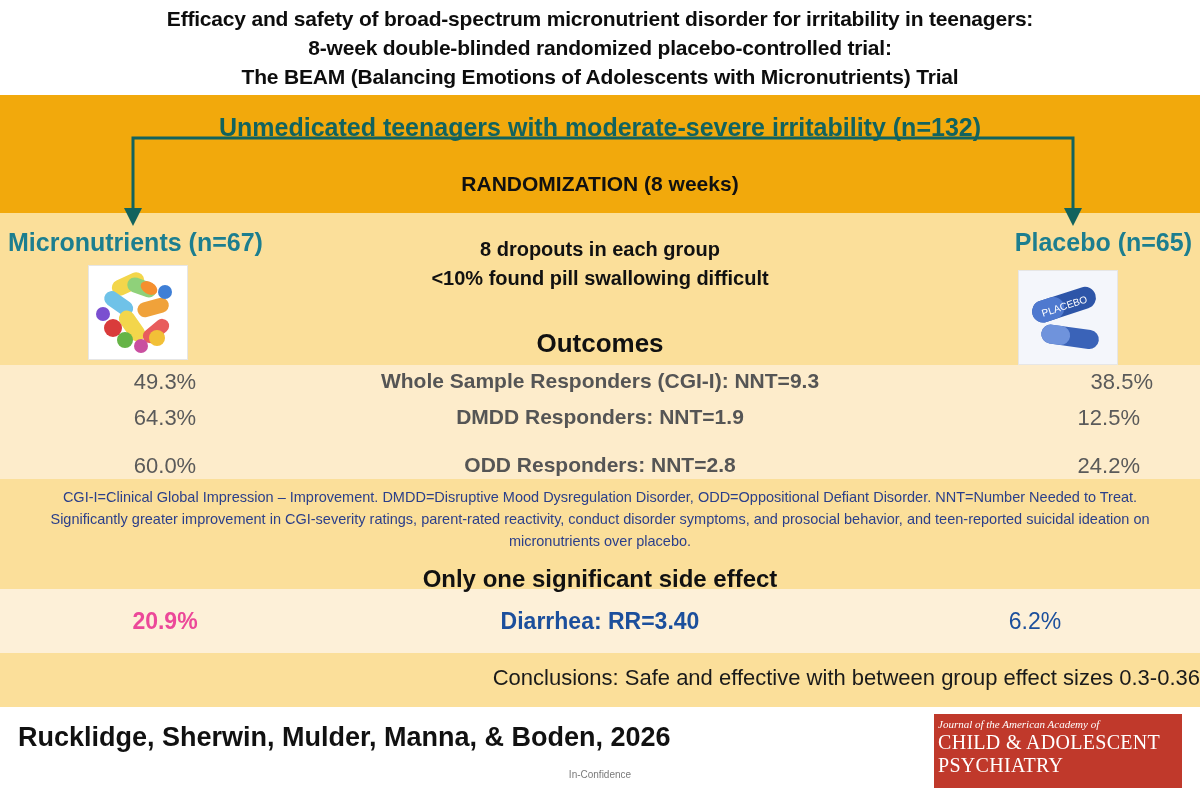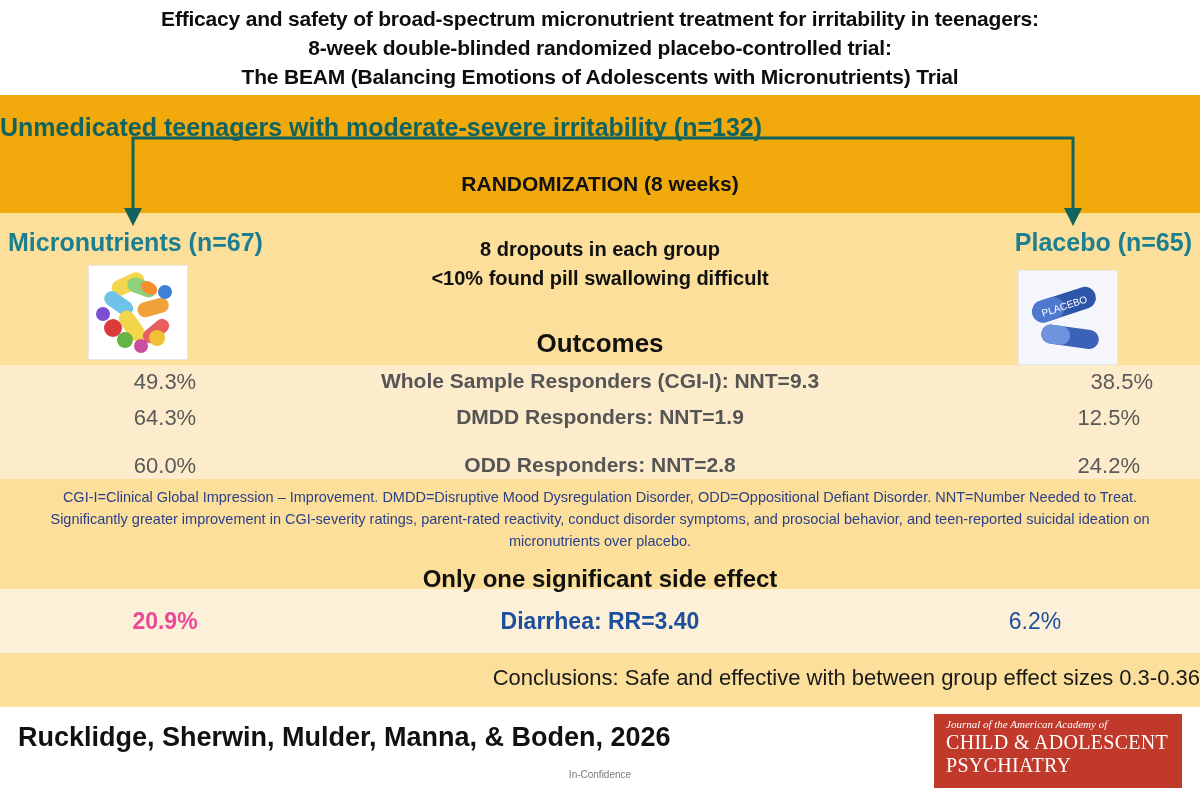--- a/index.html
+++ b/index.html
@@ -45,20 +45,21 @@
   .band-l4     { top: 589px; height: 64px;  background: #fdf0d8; }
   .band-l5     { top: 653px; height: 54px;  background: #fbdf9a; }
   .band-white  { top: 707px; height: 88px;  background: #ffffff; }
 
   
   .headline {
     position: absolute;
     top: 113px;
     left: 0;
     width: 1200px;
+    text-align: center;
     font-size: 25px;
     font-weight: bold;
     color: #12635e;
   }
   .randomization {
     position: absolute;
     top: 172px;
     left: 0;
     width: 1200px;
     text-align: center;
@@ -250,21 +251,21 @@
   }
   .journal-logo {
     position: absolute;
     top: 714px;
     left: 934px;
     width: 248px;
     height: 74px;
     background: #c0392b;
     color: #ffffff;
     box-sizing: border-box;
-    padding: 4px 6px 0 12px;
+    padding: 4px 6px 0 4px;
     overflow: hidden;
   }
   .journal-logo .jl-1 {
     font-family: "Liberation Serif", serif;
     font-style: italic;
     font-size: 11px;
     line-height: 13px;
   }
   .journal-logo .jl-2 {
     font-family: "Liberation Serif", serif;
@@ -278,21 +279,21 @@
     line-height: 23px;
     letter-spacing: 0.3px;
   }
 </style>
 </head>
 <body>
 
 <div id="page">
 
   <div class="title-block">
-    <div>Efficacy and safety of broad-spectrum micronutrient treatment for irritability in teenagers:</div>
+    <div>Efficacy and safety of broad-spectrum micronutrient disorder for irritability in teenagers:</div>
     <div>8-week double-blinded randomized placebo-controlled trial:</div>
     <div>The BEAM (Balancing Emotions of Adolescents with Micronutrients) Trial</div>
   </div>
 
   <div class="band band-orange"></div>
   <div class="band band-l1"></div>
   <div class="band band-l2"></div>
   <div class="band band-l3"></div>
   <div class="band band-l4"></div>
   <div class="band band-l5"></div>

